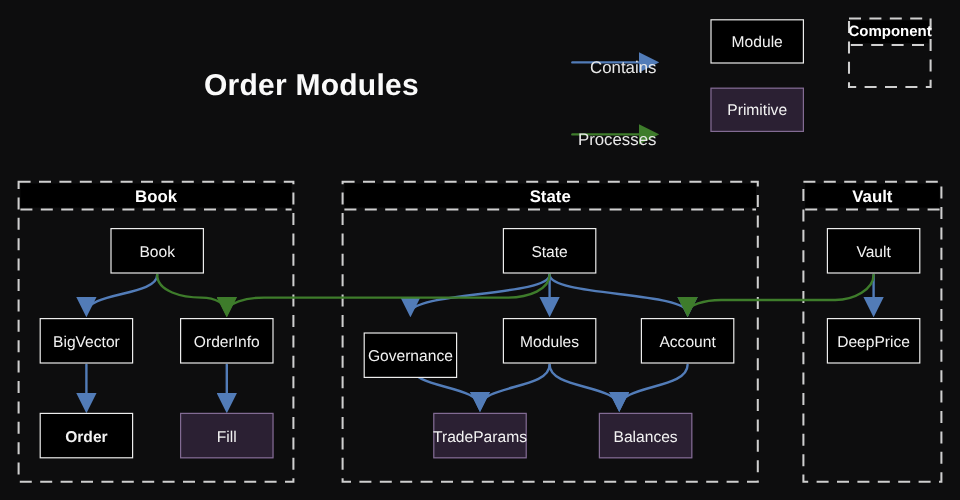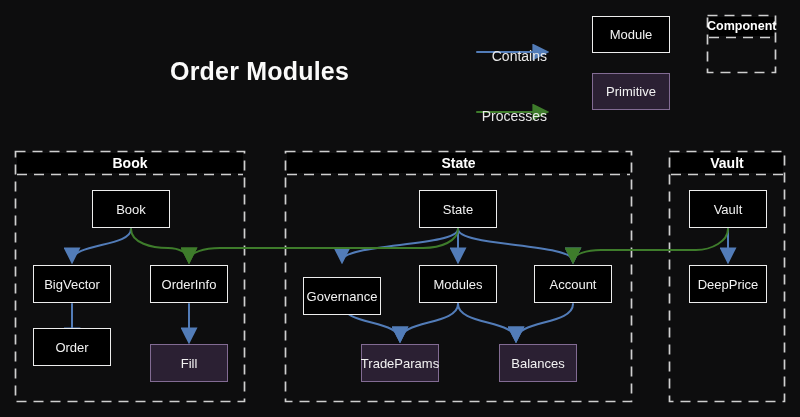--- a/index.html
+++ b/index.html
@@ -124,21 +124,21 @@
   <div class="abs node primitive legend-box" style="left:592px;top:73px;">Primitive</div>
   <div class="abs component-label" style="left:707px;top:17px;width:69px;">Component</div>
 
   <div class="abs cluster-header" style="left:17px;top:153px;width:226px;">Book</div>
   <div class="abs cluster-header" style="left:287px;top:153px;width:343px;">State</div>
   <div class="abs cluster-header" style="left:671px;top:153px;width:112px;">Vault</div>
 
   <div class="abs node" style="left:92px;top:190px;">Book</div>
   <div class="abs node" style="left:33px;top:265px;">BigVector</div>
   <div class="abs node" style="left:150px;top:265px;">OrderInfo</div>
-  <div class="abs node" style="left:33px;top:328px;">Order</div>
+  <div class="abs node" style="left:33px;top:344px;font-weight:bold;">Order</div>
   <div class="abs node primitive" style="left:150px;top:344px;">Fill</div>
 
   <div class="abs node" style="left:419px;top:190px;">State</div>
   <div class="abs node" style="left:303px;top:265px;margin-top:12px;">Governance</div>
   <div class="abs node" style="left:419px;top:265px;">Modules</div>
   <div class="abs node" style="left:534px;top:265px;">Account</div>
   <div class="abs node primitive" style="left:361px;top:344px;">TradeParams</div>
   <div class="abs node primitive" style="left:477px;top:344px;margin-left:22px;">Balances</div>
 
   <div class="abs node" style="left:689px;top:190px;">Vault</div>

